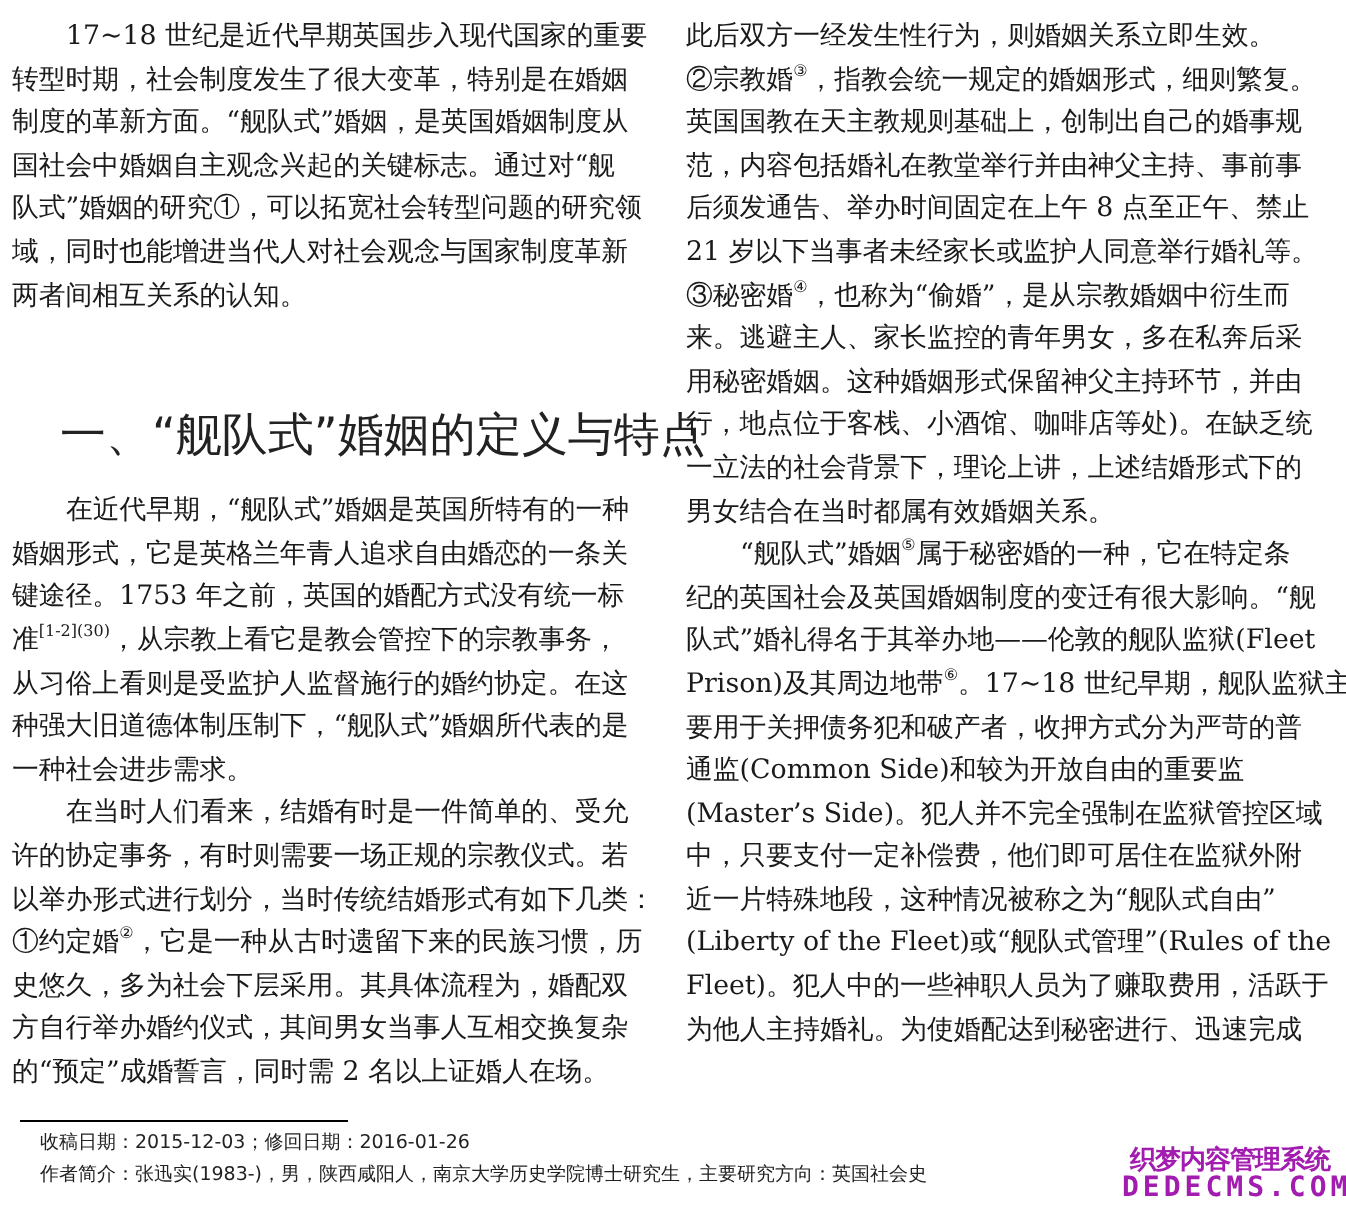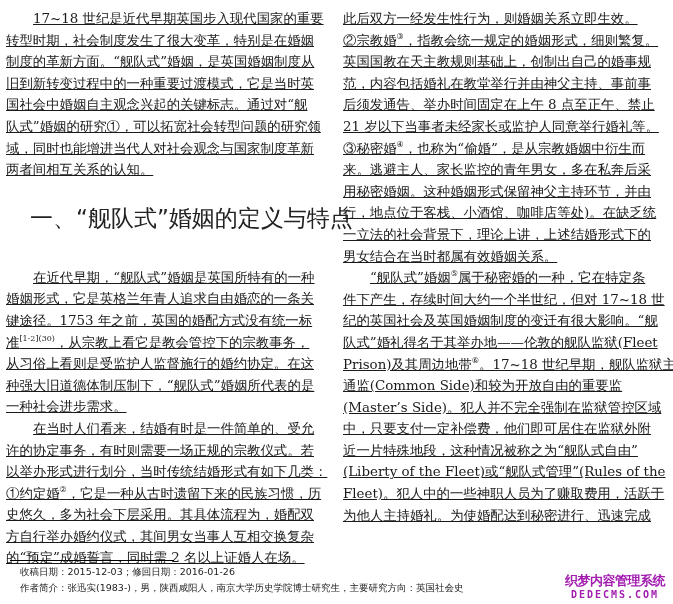--- a/index.html
+++ b/index.html
@@ -8,21 +8,21 @@
       font-family: "DejaVu Serif", "Liberation Serif", serif;
       color: #1a1a1a;
     }
     .col {
       position: absolute; top: 8px; width: 322px;
       font-size: 13.4px; line-height: 21.6px;
       text-align: justify;
     }
     .col-left { left: 6px; }
     .col-right { left: 343px; }
-    .line { display: block; white-space: nowrap; height: 21.6px; overflow: visible; text-decoration: underline; }
+    .line { display: block; white-space: nowrap; height: 21.6px; overflow: visible; }
     .indent { padding-left: 27px; }
     .heading {
       font-family: "DejaVu Sans", "Liberation Sans", sans-serif;
       font-size: 23px; line-height: 24px;
       position: absolute; left: 30px; top: 206px;
       white-space: nowrap; color: #222;
     }
     sup { font-size: 8px; line-height: 0; vertical-align: 6px; }
     .footnote-rule {
       position: absolute; left: 10px; top: 560px; width: 164px; height: 1px;
@@ -36,30 +36,29 @@
     }
     .fn-label { font-weight: normal; }
     .watermark {
       position: absolute; right: 4px; bottom: 3px;
       width: 108px; text-align: center;
       font-family: "DejaVu Sans", "Liberation Sans", sans-serif;
       font-weight: bold; color: #a21caf;
       text-shadow: 1px 0 #fff, -1px 0 #fff, 0 1px #fff, 0 -1px #fff;
     }
     .wm-cn { font-size: 13px; line-height: 15px; letter-spacing: -0.5px; }
-    .wm-en { font-size: 10px; line-height: 13px; letter-spacing: 2px; font-family: "DejaVu Sans Mono", monospace; }
+    .wm-en { font-size: 14px; line-height: 13px; letter-spacing: 2px; font-family: "DejaVu Sans Mono", monospace; }
   </style>
 </head>
 <body>
 
 <div class="col col-left">
   <span class="line indent">17~18 世纪是近代早期英国步入现代国家的重要</span>
   <span class="line">转型时期，社会制度发生了很大变革，特别是在婚姻</span>
   <span class="line">制度的革新方面。“舰队式”婚姻，是英国婚姻制度从</span>
-  <span class="line">旧到新转变过程中的一种重要过渡模式，它是当时英</span>
   <span class="line">国社会中婚姻自主观念兴起的关键标志。通过对“舰</span>
   <span class="line">队式”婚姻的研究①，可以拓宽社会转型问题的研究领</span>
   <span class="line">域，同时也能增进当代人对社会观念与国家制度革新</span>
   <span class="line">两者间相互关系的认知。</span>
 
   <div style="height:86px"></div>
 
   <span class="line indent">在近代早期，“舰队式”婚姻是英国所特有的一种</span>
   <span class="line">婚姻形式，它是英格兰年青人追求自由婚恋的一条关</span>
   <span class="line">键途径。1753 年之前，英国的婚配方式没有统一标</span>
@@ -87,24 +86,24 @@
   <span class="line">后须发通告、举办时间固定在上午 8 点至正午、禁止</span>
   <span class="line">21 岁以下当事者未经家长或监护人同意举行婚礼等。</span>
   <span class="line"><span>③秘密婚</span><sup>④</sup><span>，也称为“偷婚”，是从宗教婚姻中衍生而</span></span>
   <span class="line">来。逃避主人、家长监控的青年男女，多在私奔后采</span>
   <span class="line">用秘密婚姻。这种婚姻形式保留神父主持环节，并由</span>
   <span class="line">行，地点位于客栈、小酒馆、咖啡店等处)。在缺乏统</span>
   <span class="line">一立法的社会背景下，理论上讲，上述结婚形式下的</span>
   <span class="line">男女结合在当时都属有效婚姻关系。</span>
 
   <span class="line indent"><span>“舰队式”婚姻</span><sup>⑤</sup><span>属于秘密婚的一种，它在特定条</span></span>
-  <span class="line">件下产生，存续时间大约一个半世纪，但对 17~18 世</span>
   <span class="line">纪的英国社会及英国婚姻制度的变迁有很大影响。“舰</span>
   <span class="line">队式”婚礼得名于其举办地——伦敦的舰队监狱(Fleet</span>
   <span class="line"><span>Prison)及其周边地带</span><sup>⑥</sup><span>。17~18 世纪早期，舰队监狱主</span></span>
+  <span class="line">要用于关押债务犯和破产者，收押方式分为严苛的普</span>
   <span class="line">通监(Common Side)和较为开放自由的重要监</span>
   <span class="line">(Master’s Side)。犯人并不完全强制在监狱管控区域</span>
   <span class="line">中，只要支付一定补偿费，他们即可居住在监狱外附</span>
   <span class="line">近一片特殊地段，这种情况被称之为“舰队式自由”</span>
   <span class="line">(Liberty of the Fleet)或“舰队式管理”(Rules of the</span>
   <span class="line">Fleet)。犯人中的一些神职人员为了赚取费用，活跃于</span>
   <span class="line">为他人主持婚礼。为使婚配达到秘密进行、迅速完成</span>
 </div>
 
 <div class="footnote-rule"></div>

